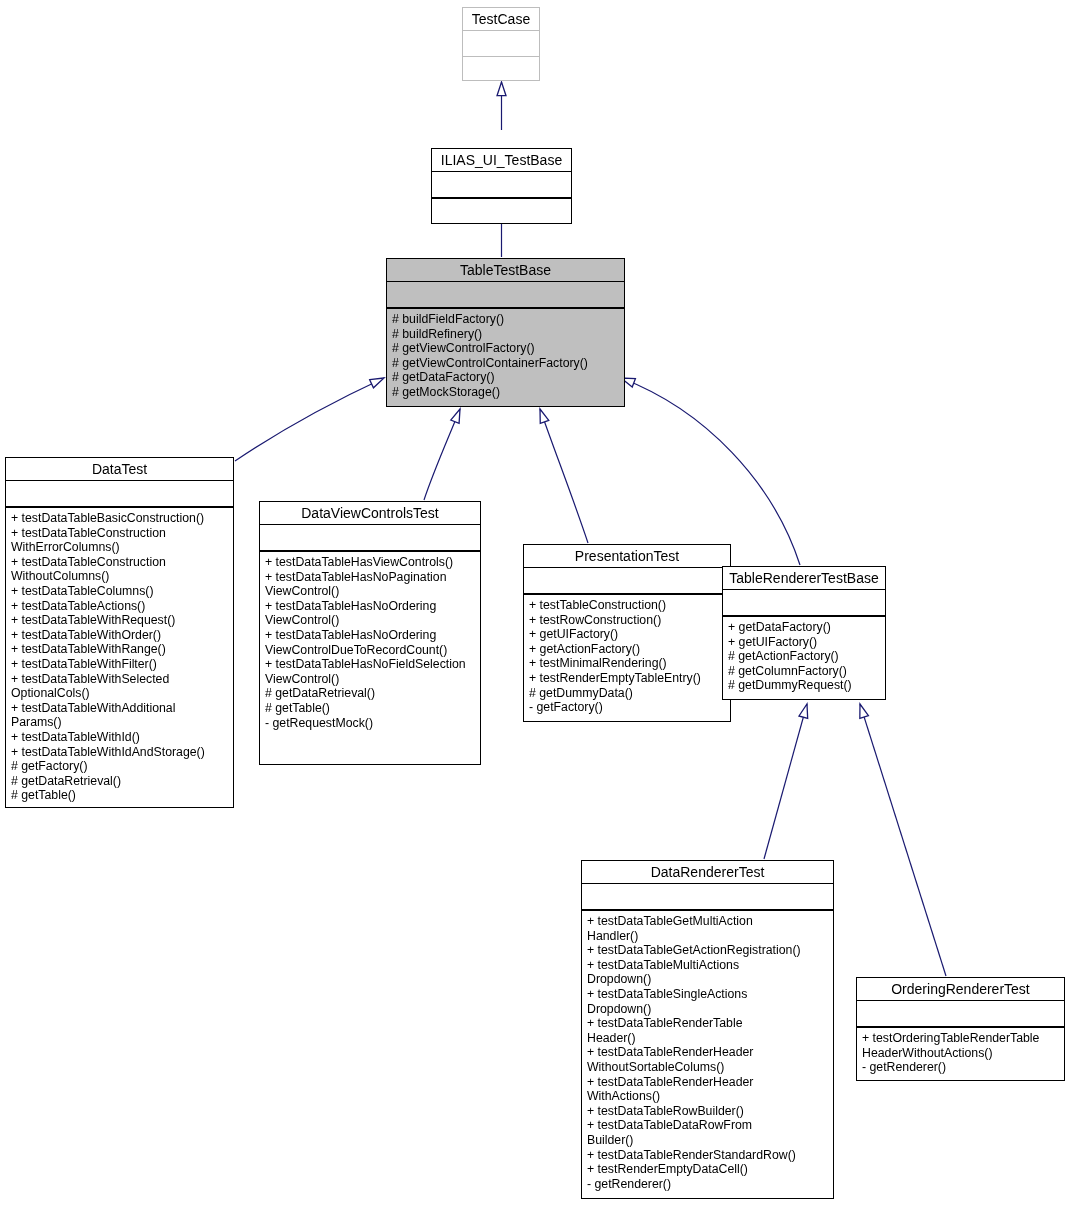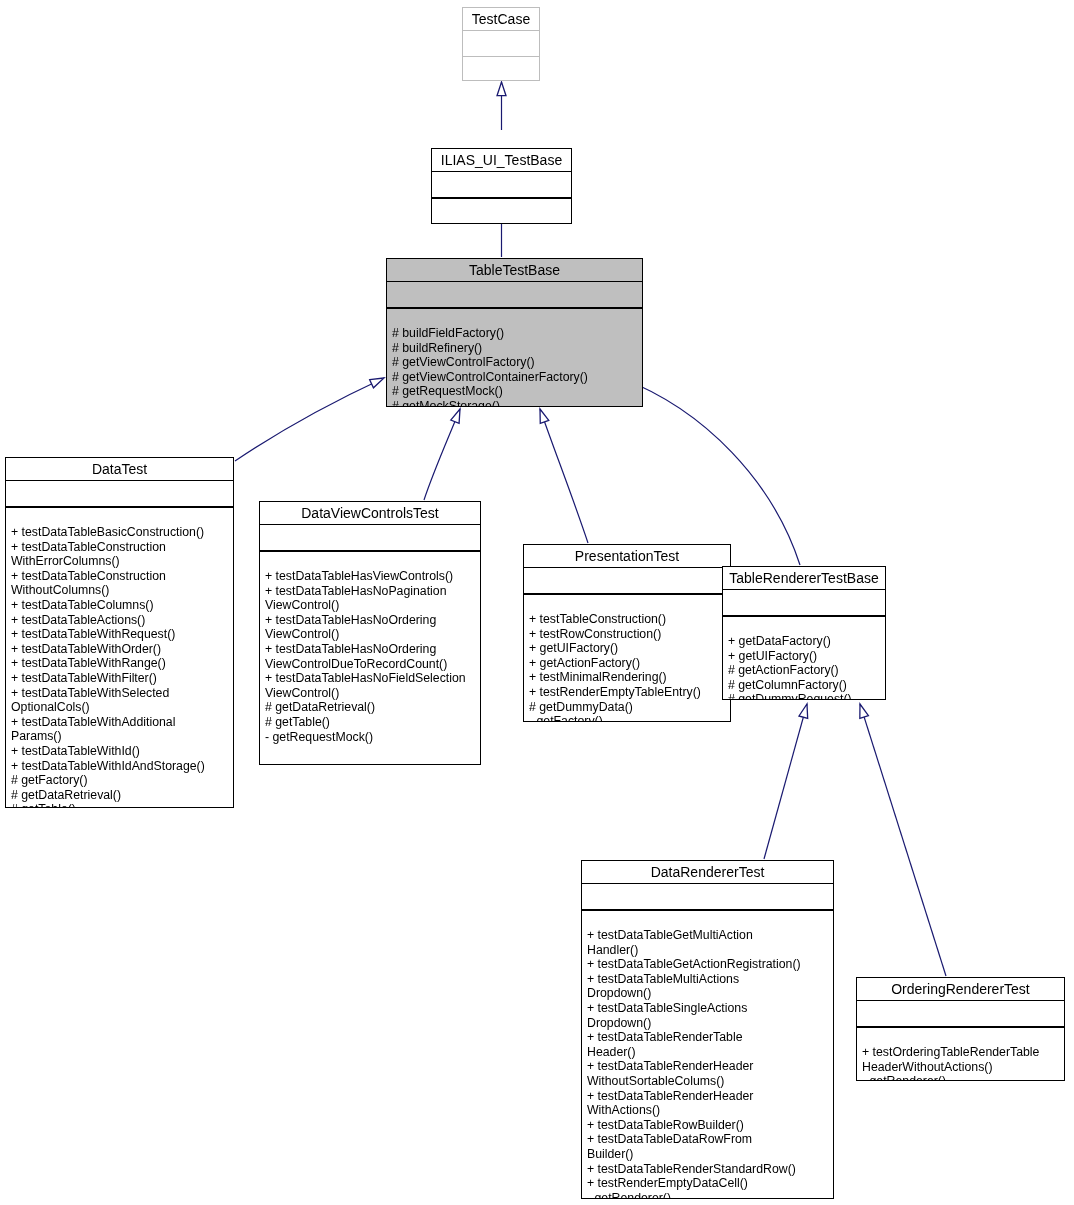--- a/index.html
+++ b/index.html
@@ -15,26 +15,26 @@
   }
   .uml-box.external{--bc:#bdbdbd;}
   .uml-box.highlight{background:#bfbfbf;}
   .uml-title{
     height:22px;line-height:23px;text-align:center;
     font-size:14px;border-bottom:1px solid var(--bc);
     white-space:nowrap;overflow:hidden;flex:0 0 auto;
   }
   .uml-attrs{height:25px;border-bottom:2px solid var(--bc);flex:0 0 auto;}
   .uml-box.external .uml-attrs{border-bottom-width:1px;}
-  .uml-methods{flex:1 1 auto;padding:17px 5px;font-size:12.3px;overflow:hidden;}
+  .uml-methods{flex:1 1 auto;padding:3px 5px;font-size:12.3px;overflow:hidden;}
   .m-line{white-space:pre-line;line-height:14.6px;letter-spacing:0px;}
   
   #box-testcase{left:462px;top:7px;width:78px;height:74px;}
   #box-ilias{left:431px;top:148px;width:141px;height:76px;}
-  #box-tabletestbase{left:386px;top:258px;width:257px;height:149px;}
+  #box-tabletestbase{left:386px;top:258px;width:239px;height:149px;}
   #box-datatest{left:5px;top:457px;width:229px;height:351px;}
   #box-dataviewcontrols{left:259px;top:501px;width:222px;height:264px;}
   #box-presentation{left:523px;top:544px;width:208px;height:178px;}
   #box-tablerenderer{left:722px;top:566px;width:164px;height:134px;}
   #box-datarenderer{left:581px;top:860px;width:253px;height:339px;}
   #box-ordering{left:856px;top:977px;width:209px;height:104px;}
 </style>
 </head>
 <body>
 
@@ -71,21 +71,21 @@
   </div>
 
   <div class="uml-box highlight" id="box-tabletestbase">
     <div class="uml-title">TableTestBase</div>
     <div class="uml-attrs"></div>
     <div class="uml-methods">
         <div class="m-line"># buildFieldFactory()</div>
         <div class="m-line"># buildRefinery()</div>
         <div class="m-line"># getViewControlFactory()</div>
         <div class="m-line"># getViewControlContainerFactory()</div>
-        <div class="m-line"># getRequestMock()</div>
+        <div class="m-line"># getDataFactory()</div>
         <div class="m-line"># getMockStorage()</div>
       </div>
   </div>
 
   <div class="uml-box" id="box-datatest">
     <div class="uml-title">DataTest</div>
     <div class="uml-attrs"></div>
     <div class="uml-methods">
         <div class="m-line">+ testDataTableBasicConstruction()</div>
         <div class="m-line">+ testDataTableConstruction

